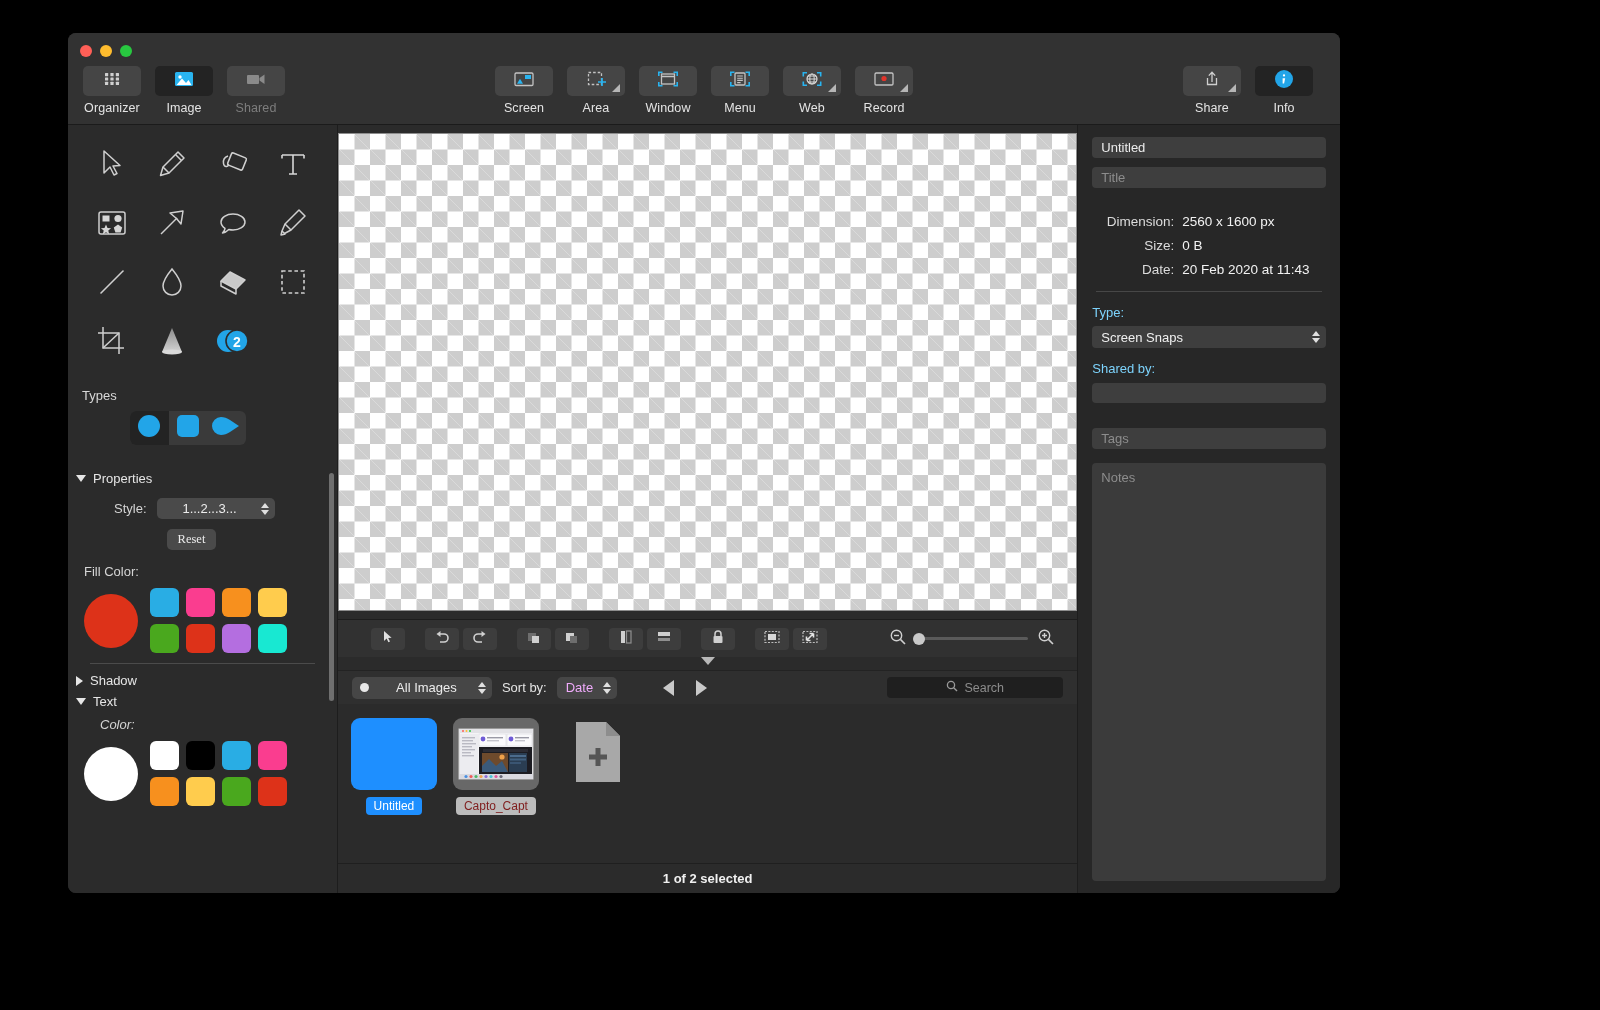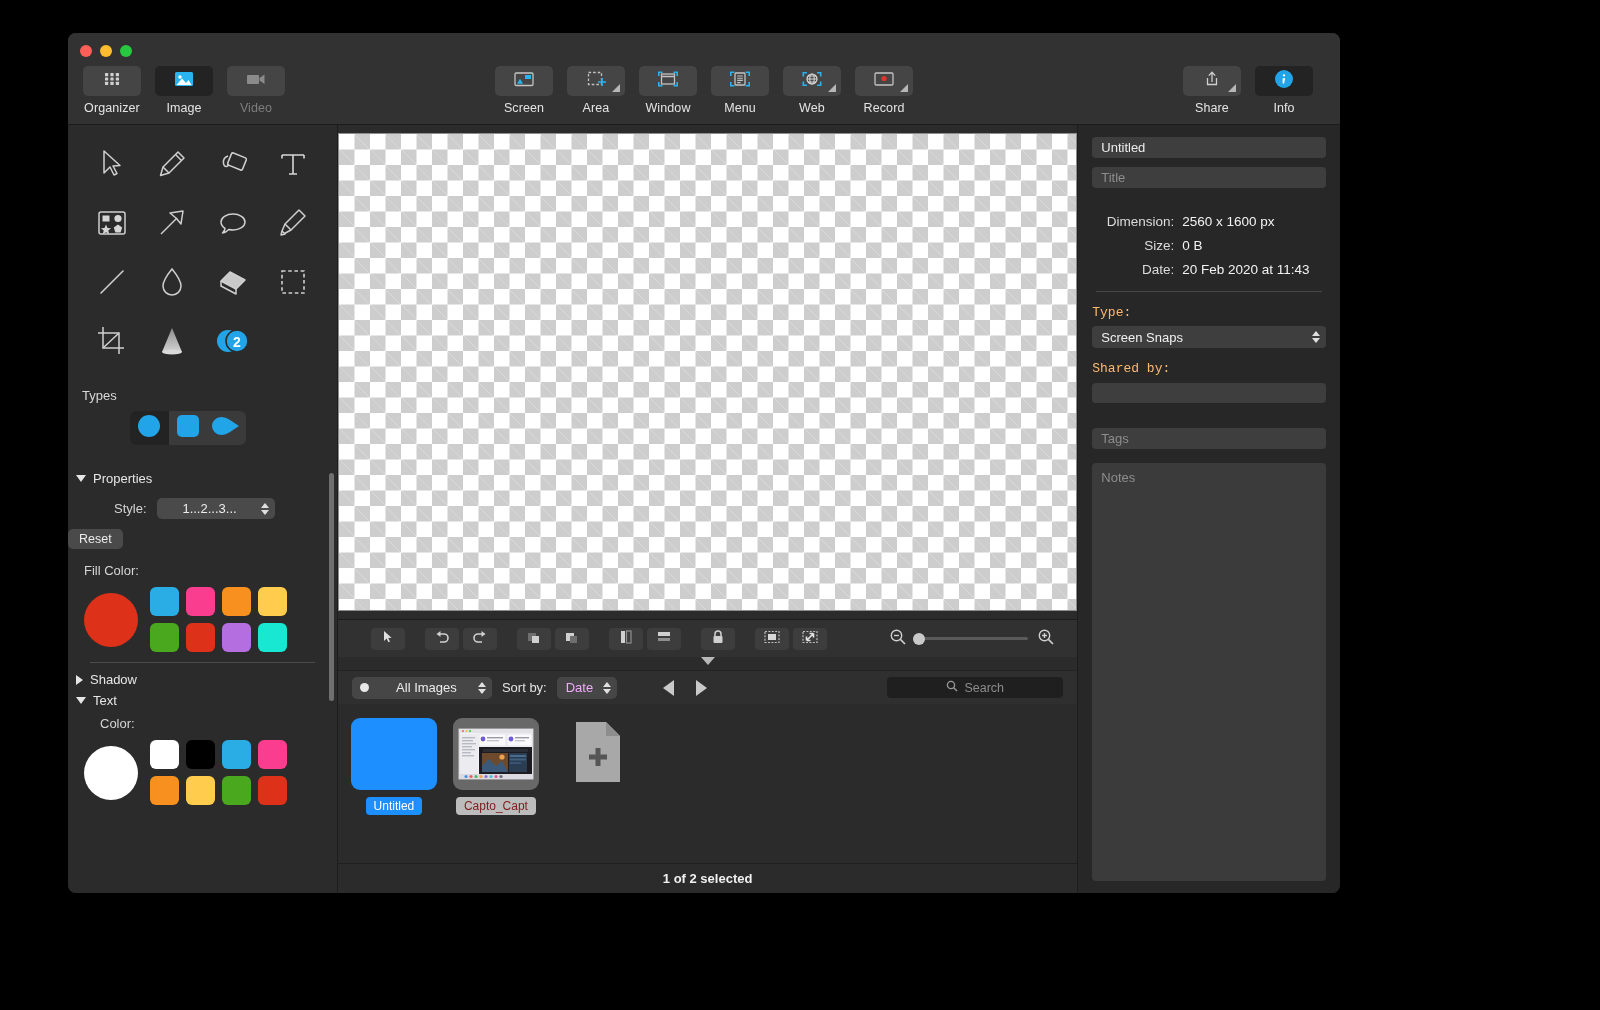--- a/index.html
+++ b/index.html
@@ -315,21 +315,21 @@
     display: flex; align-items: center;
     padding: 0 9px;
     color: #ececec; font-size: 13px;
   }
   .field.placeholder { color: #8d8d8d; }
   .info-rows { margin-top: 26px; display: flex; flex-direction: column; gap: 9px; }
   .info-row { display: flex; gap: 8px; font-size: 13.5px; }
   .info-key { color: #dcdcdc; width: 82px; text-align: right; flex: 0 0 auto; }
   .info-val { color: #f2f2f2; }
   .r-hr { height: 1px; background: #474747; margin: 14px 4px 0 4px; }
-  .r-label { color: #fdba74; font-size: 13px; margin-top: 13px; font-family: Liberation Mono, monospace; }
+  .r-label { color: #7dd3fc; font-size: 13px; margin-top: 13px; }
   .select-field {
     margin-top: 6px;
     height: 22px; background: #3e3e3e; border-radius: 4px;
     display: flex; align-items: center; padding: 0 9px;
     color: #f0f0f0; font-size: 13px; position: relative;
   }
   .shared-field { margin-top: 7px; height: 20px; background: #3e3e3e; border-radius: 4px; }
   .tags-field { margin-top: 25px; }
   .notes-field {
     margin-top: 14px;
@@ -392,21 +392,21 @@
 
       <div class="tb-item">
         <div class="tb-btn">
           <span>
             <svg width="24" height="18" viewBox="0 0 24 18">
               <rect x="3" y="5" width="12" height="9" rx="1" fill="#8a8a8a"></rect>
               <path d="M15.5 8 L20.5 4.5 L20.5 14 L15.5 10.5 Z" fill="#8a8a8a"></path>
             </svg>
           </span>
         </div>
-        <div class="tb-label dim">Video</div>
+        <div class="tb-label dim">Shared</div>
       </div>
 
     </div>
 
     <div class="tb-group" style="left: 420px;">
 
       <div class="tb-item">
         <div class="tb-btn">
           <span>
             <svg width="26" height="20" viewBox="0 0 26 20">
@@ -731,21 +731,21 @@
         <span class="row-label">Style:</span>
         <div class="popup" style="width:118px;">
           <span>1...2...3...</span>
           <span class="stepper">
               <i class="up"></i>
               <i class="dn"></i>
             </span>
         </div>
       </div>
 
-      <div style="margin: 10px 22px 0 0; text-align: left;">
+      <div style="margin: 10px 22px 0 0; text-align: center; font-family: Liberation Serif, serif;">
         <span class="btn-small">Reset</span>
       </div>
 
       <div style="margin: 14px 0 0 16px;" class="row-label">Fill Color:</div>
       <div class="swatch-block" style="margin: 9px 0 0 16px;">
         <div class="big-dot" style="background:#dd3219"></div>
         <div class="swatch-grid">
           <div class="sw" style="background:#29ade4"></div>
           <div class="sw" style="background:#fa3d8f"></div>
           <div class="sw" style="background:#f7901e"></div>
@@ -761,21 +761,21 @@
 
       <div class="disclosure" style="margin: 9px 0 0 8px;">
         <span class="tri right"></span>
         <span>Shadow</span>
       </div>
       <div class="disclosure" style="margin: 6px 0 0 8px;">
         <span class="tri down"></span>
         <span>Text</span>
       </div>
 
-      <div style="margin: 8px 0 0 32px;" class="row-label">Color:</div>
+      <div style="margin: 8px 0 0 32px; font-style: italic;" class="row-label">Color:</div>
       <div class="swatch-block" style="margin: 9px 0 0 16px;">
         <div class="big-dot" style="background:#ffffff"></div>
         <div class="swatch-grid">
           <div class="sw" style="background:#ffffff"></div>
           <div class="sw" style="background:#000000"></div>
           <div class="sw" style="background:#29ade4"></div>
           <div class="sw" style="background:#fa3d8f"></div>
           <div class="sw" style="background:#f7901e"></div>
           <div class="sw" style="background:#ffcc4d"></div>
           <div class="sw" style="background:#4aa81e"></div>

